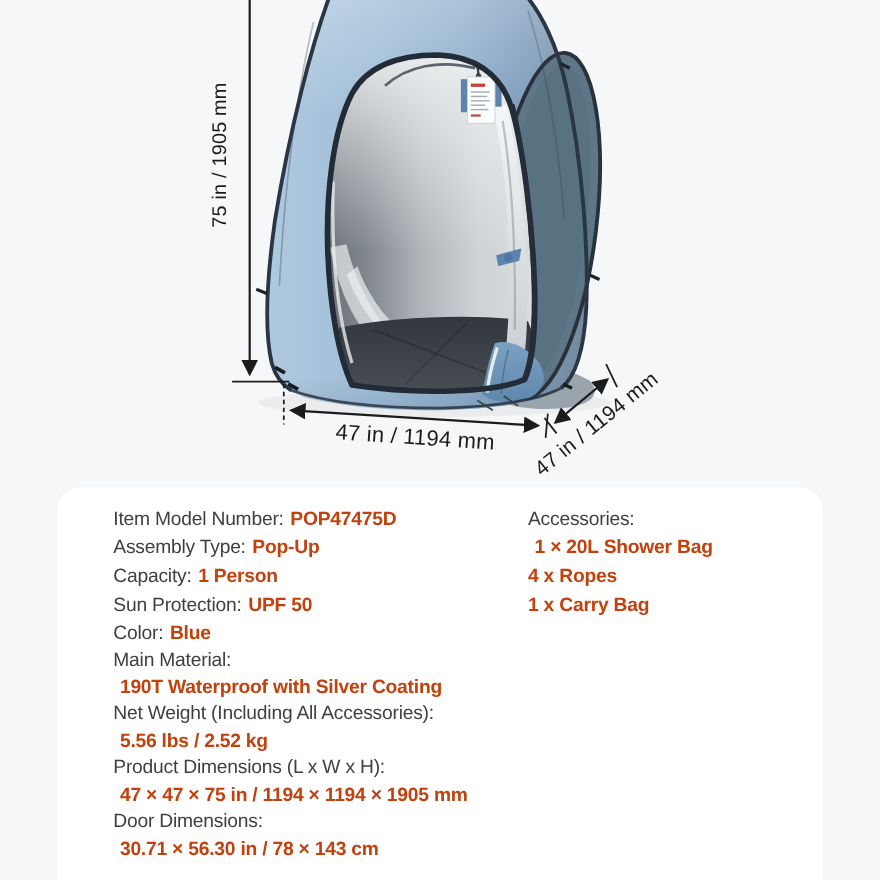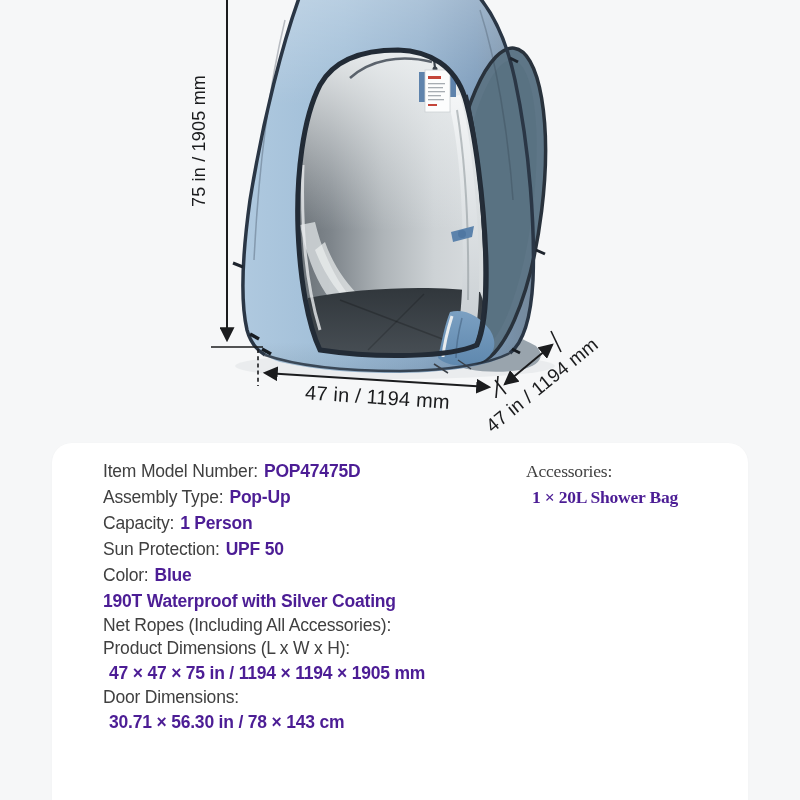--- a/index.html
+++ b/index.html
@@ -14,26 +14,26 @@
     font-family:"Liberation Sans",sans-serif;
     fill:#1B1C1E;font-weight:500;letter-spacing:.2px;
   }
   .spec-card{
     position:absolute;left:52px;top:443px;width:696px;height:420px;
     background:#FFFFFF;border-radius:20px;
     box-shadow:0 1px 3px rgba(0,0,0,0.03);
   }
   .col{position:absolute;top:15px;}
   .col-left{left:51px;}
-  .col-right{left:474px;font-family:Liberation Serif, serif;}
+  .col-right{left:428px;}
   .line{display:block;height:26px;line-height:26px;white-space:nowrap;
         font-size:17.5px;letter-spacing:-0.2px;}
   .line.h23{height:23px;line-height:23px;}
   .lbl{color:#404040;font-weight:400;}
-  .val{color:#4c1d95;font-weight:700;}
+  .val{color:#c2410c;font-weight:700;}
   .lbl + .val{margin-left:6px;}
 </style>
 </head>
 <body>
 
 <div class="hero">
 <svg width="800" height="443" viewBox="0 0 800 443">
   <defs>
     <linearGradient id="gTent" x1="0" y1="0" x2="1" y2="0">
       <stop offset="0" stop-color="#AFC9DF"></stop>
@@ -192,24 +192,28 @@
 </svg>
 </div>
 
 <div class="spec-card">
   <div class="col col-left">
     <div class="line"><span class="lbl">Item Model Number:</span><span class="val">POP47475D</span></div>
     <div class="line"><span class="lbl">Assembly Type:</span><span class="val">Pop-Up</span></div>
     <div class="line"><span class="lbl">Capacity:</span><span class="val">1 Person</span></div>
     <div class="line"><span class="lbl">Sun Protection:</span><span class="val">UPF 50</span></div>
     <div class="line"><span class="lbl">Color:</span><span class="val">Blue</span></div>
+    <div class="line h23 lbl">Main Material:</div>
     <div class="line val">190T Waterproof with Silver Coating</div>
-    <div class="line h23 lbl">Net Ropes (Including All Accessories):</div>
+    <div class="line h23 lbl">Net Weight (Including All Accessories):</div>
+    <div class="line val">5.56 lbs / 2.52 kg</div>
     <div class="line h23 lbl">Product Dimensions (L x W x H):</div>
     <div class="line val">47 × 47 × 75 in / 1194 × 1194 × 1905 mm</div>
     <div class="line h23 lbl">Door Dimensions:</div>
     <div class="line val">30.71 × 56.30 in / 78 × 143 cm</div>
   </div>
   <div class="col col-right">
     <div class="line lbl">Accessories:</div>
     <div class="line val">1 × 20L Shower Bag</div>
+    <div class="line val">4 x Ropes</div>
+    <div class="line val">1 x Carry Bag</div>
   </div>
 </div>
 
 </body></html>

